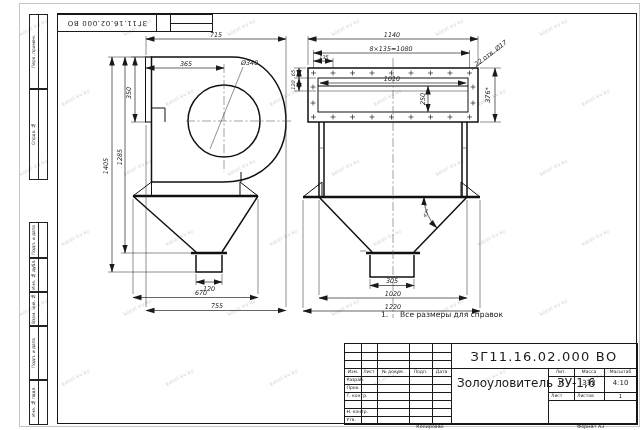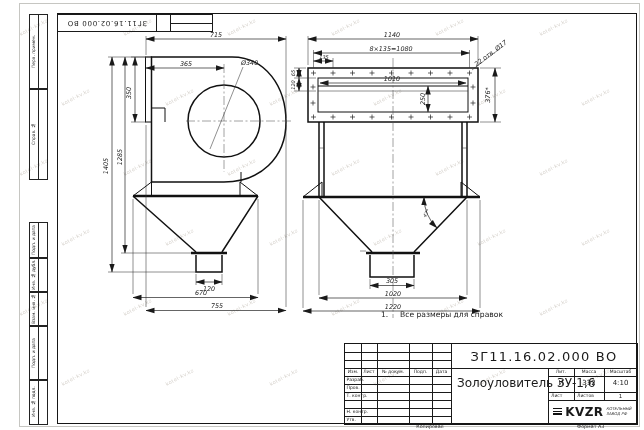--- a/index.html
+++ b/index.html
@@ -269,25 +269,17 @@
     <span class="lab cen" style="left:229px;top:26px;width:30px;">Масса</span>
     <span class="lab cen" style="left:259px;top:26px;width:33px;">Масштаб</span>
     <span class="tbval" style="left:203px;top:35px;width:26px;">И</span>
     <span class="tbval" style="left:229px;top:35px;width:30px;">332</span>
     <span class="tbval" style="left:259px;top:35px;width:33px;">4:10</span>
 
     <span class="lab" style="left:206px;top:50px;">Лист</span>
     <span class="lab" style="left:232px;top:50px;">Листов</span>
     <span class="lab cen" style="left:259px;top:50px;width:33px;font-size:5.5px;">1</span>
 
-    <div class="logo">
-      <i class="logomark"></i>
-      <span class="logotxt">KVZR</span>
-      <span class="logosub">
-        <span>КОТЕЛЬНЫЙ</span>
-        <span>ЗАВОД РФ</span>
-      </span>
-    </div>
   </div>
 
   <span class="foot" style="left:400px;top:424px;width:60px;text-align:center;">Копировал</span>
   <span class="foot" style="left:577px;top:424px;">Формат А3</span>
 </div>
 
 </body></html>

